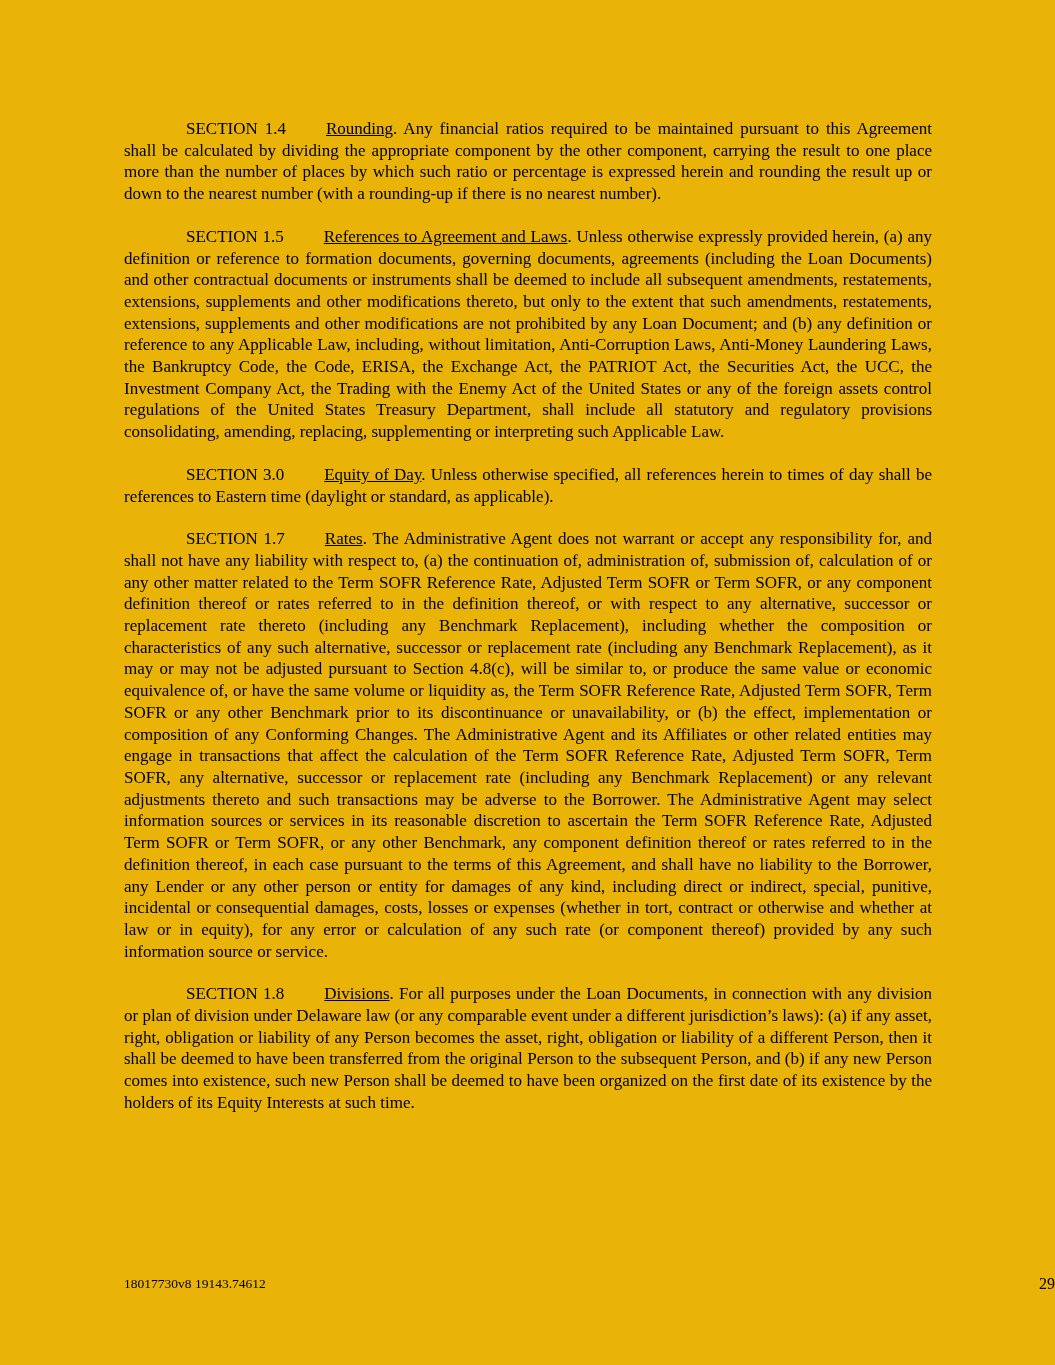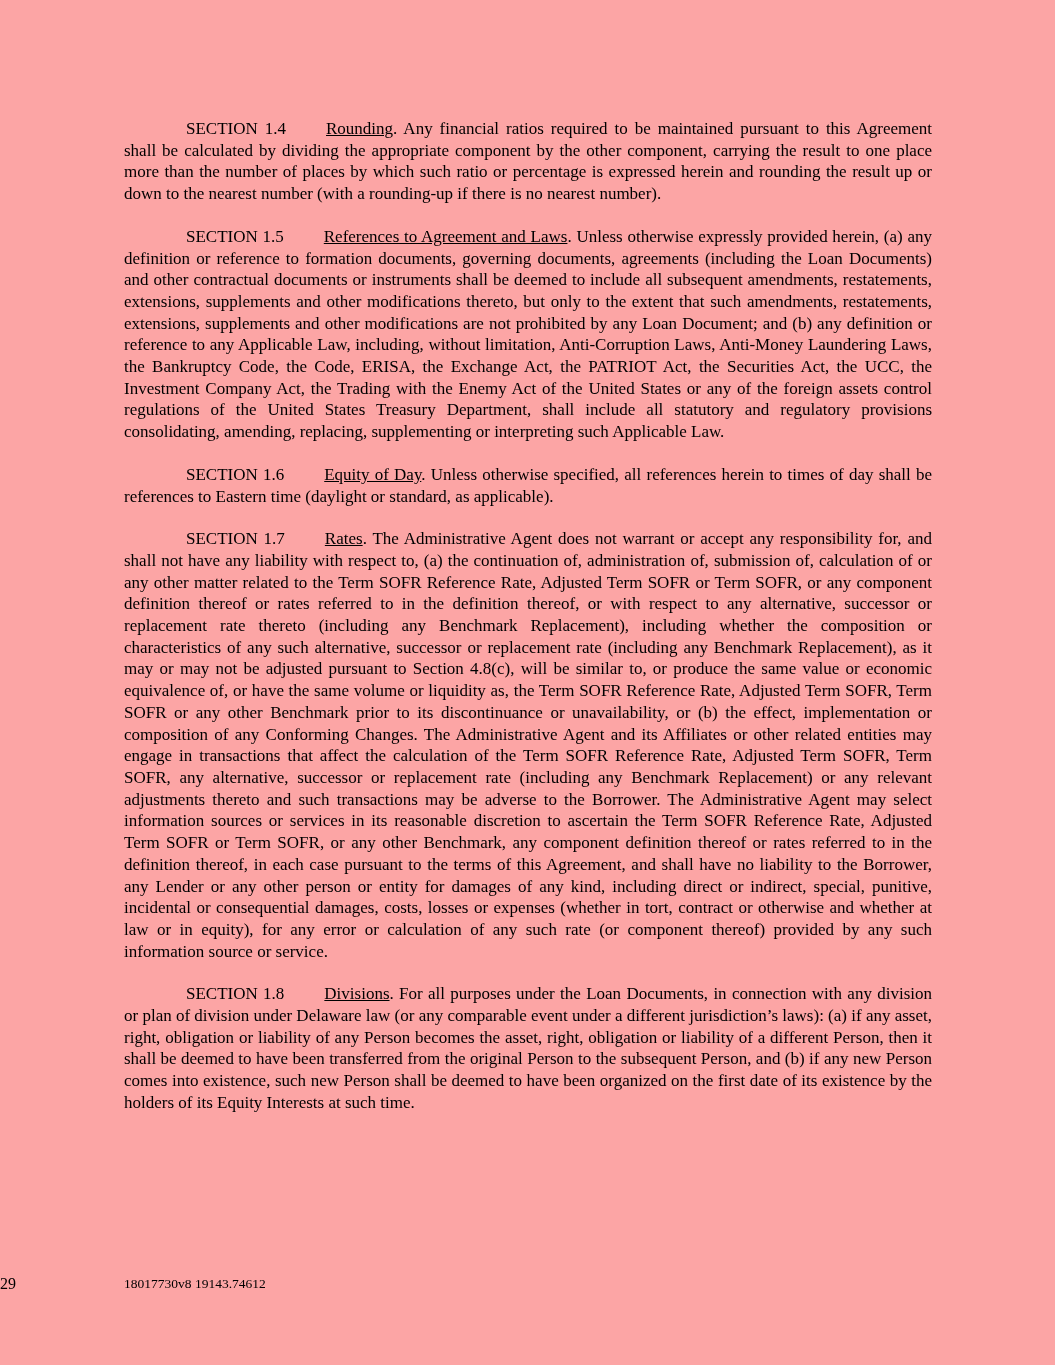--- a/index.html
+++ b/index.html
@@ -4,21 +4,21 @@
 <style>
   html, body {
     margin: 0;
     padding: 0;
     background: #ffffff;
   }
   .page {
     position: relative;
     width: 1055px;
     height: 1365px;
-    background: #fca5a5;
+    background: #eab308;
     font-family: "Liberation Serif", serif;
     color: #000000;
     overflow: hidden;
   }
   .document-body {
     position: absolute;
     left: 124px;
     top: 118px;
     width: 808px;
   }
@@ -48,32 +48,32 @@
     top: 1275px;
     font-size: 13.5px;
     line-height: 17px;
     color: #000000;
   }
   .page-number {
     position: absolute;
     left: 0;
     top: 1274px;
     width: 1055px;
-    text-align: left;
+    text-align: right;
     font-size: 16px;
     line-height: 19px;
     color: #000000;
   }
 </style>
 </head>
 <body>
 
 <div class="page">
   <div class="document-body">
       <p class="para"><span class="sec-label">SECTION 1.4</span><span class="tab"></span><span class="sec-heading">Rounding</span><span>.  Any financial ratios required to be maintained pursuant to this Agreement shall be calculated by dividing the appropriate component by the other component, carrying the result to one place more than the number of places by which such ratio or percentage is expressed herein and rounding the result up or down to the nearest number (with a rounding-up if there is no nearest number).</span></p>
       <p class="para"><span class="sec-label">SECTION 1.5</span><span class="tab"></span><span class="sec-heading">References to Agreement and Laws</span><span>.  Unless otherwise expressly provided herein, (a) any definition or reference to formation documents, governing documents, agreements (including the Loan Documents) and other contractual documents or instruments shall be deemed to include all subsequent amendments, restatements, extensions, supplements and other modifications thereto, but only to the extent that such amendments, restatements, extensions, supplements and other modifications are not prohibited by any Loan Document; and (b) any definition or reference to any Applicable Law, including, without limitation, Anti-Corruption Laws, Anti-Money Laundering Laws, the Bankruptcy Code, the Code, ERISA, the Exchange Act, the PATRIOT Act, the Securities Act, the UCC, the Investment Company Act, the Trading with the Enemy Act of the United States or any of the foreign assets control regulations of the United States Treasury Department, shall include all statutory and regulatory provisions consolidating, amending, replacing, supplementing or interpreting such Applicable Law.</span></p>
-      <p class="para"><span class="sec-label">SECTION 1.6</span><span class="tab"></span><span class="sec-heading">Equity of Day</span><span>.  Unless otherwise specified, all references herein to times of day shall be references to Eastern time (daylight or standard, as applicable).</span></p>
+      <p class="para"><span class="sec-label">SECTION 3.0</span><span class="tab"></span><span class="sec-heading">Equity of Day</span><span>.  Unless otherwise specified, all references herein to times of day shall be references to Eastern time (daylight or standard, as applicable).</span></p>
       <p class="para"><span class="sec-label">SECTION 1.7</span><span class="tab"></span><span class="sec-heading">Rates</span><span>.  The Administrative Agent does not warrant or accept any responsibility for, and shall not have any liability with respect to, (a) the continuation of, administration of, submission of, calculation of or any other matter related to the Term SOFR Reference Rate, Adjusted Term SOFR or Term SOFR, or any component definition thereof or rates referred to in the definition thereof, or with respect to any alternative, successor or replacement rate thereto (including any Benchmark Replacement), including whether the composition or characteristics of any such alternative, successor or replacement rate (including any Benchmark Replacement), as it may or may not be adjusted pursuant to </span><span class="u">Section 4.8(c)</span><span>, will be similar to, or produce the same value or economic equivalence of, or have the same volume or liquidity as, the Term SOFR Reference Rate, Adjusted Term SOFR, Term SOFR or any other Benchmark prior to its discontinuance or unavailability, or (b) the effect, implementation or composition of any Conforming Changes.  The Administrative Agent and its Affiliates or other related entities may engage in transactions that affect the calculation of the Term SOFR Reference Rate, Adjusted Term SOFR, Term SOFR, any alternative, successor or replacement rate (including any Benchmark Replacement) or any relevant adjustments thereto and such transactions may be adverse to the Borrower.  The Administrative Agent may select information sources or services in its reasonable discretion to ascertain the Term SOFR Reference Rate, Adjusted Term SOFR or Term SOFR, or any other Benchmark, any component definition thereof or rates referred to in the definition thereof, in each case pursuant to the terms of this Agreement, and shall have no liability to the Borrower, any Lender or any other person or entity for damages of any kind, including direct or indirect, special, punitive, incidental or consequential damages, costs, losses or expenses (whether in tort, contract or otherwise and whether at law or in equity), for any error or calculation of any such rate (or component thereof) provided by any such information source or service.</span></p>
       <p class="para"><span class="sec-label">SECTION 1.8</span><span class="tab"></span><span class="sec-heading">Divisions</span><span>.  For all purposes under the Loan Documents, in connection with any division or plan of division under Delaware law (or any comparable event under a different jurisdiction’s laws): (a) if any asset, right, obligation or liability of any Person becomes the asset, right, obligation or liability of a different Person, then it shall be deemed to have been transferred from the original Person to the subsequent Person, and (b) if any new Person comes into existence, such new Person shall be deemed to have been organized on the first date of its existence by the holders of its Equity Interests at such time.</span></p>
     </div>
   <div class="footer-left">18017730v8 19143.74612</div>
   <div class="page-number">29</div>
 </div>
 
 </body></html>

